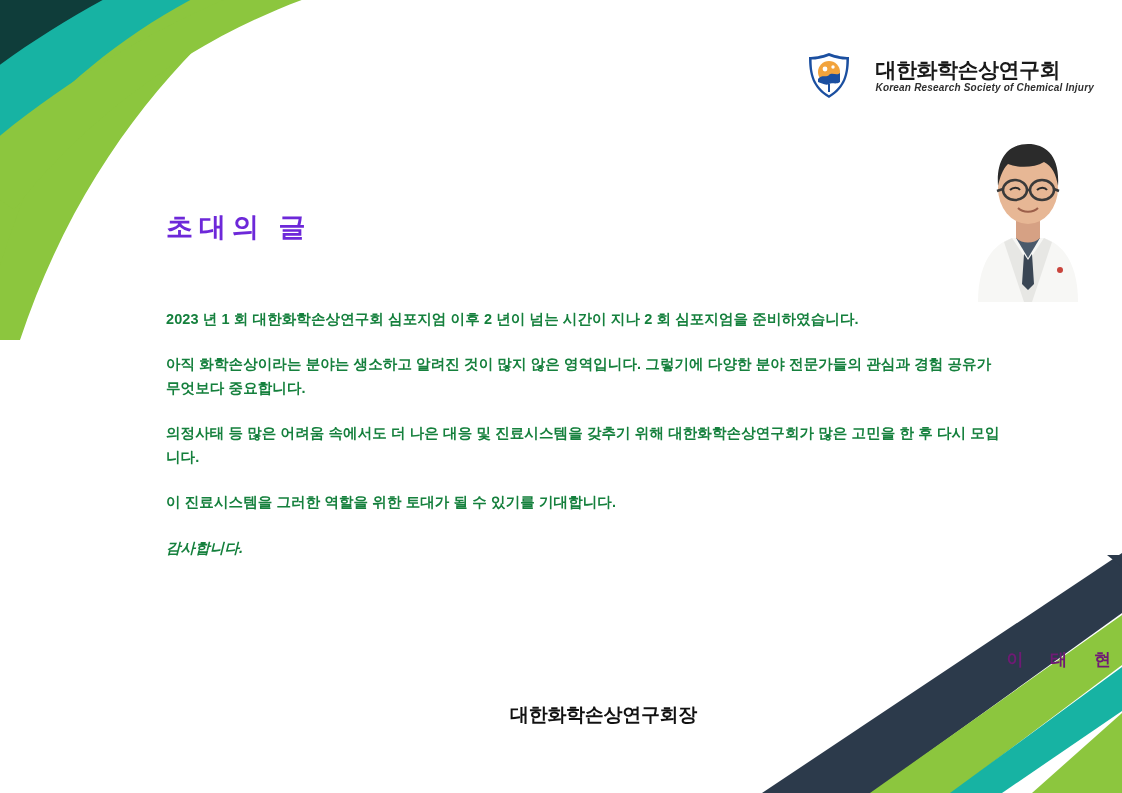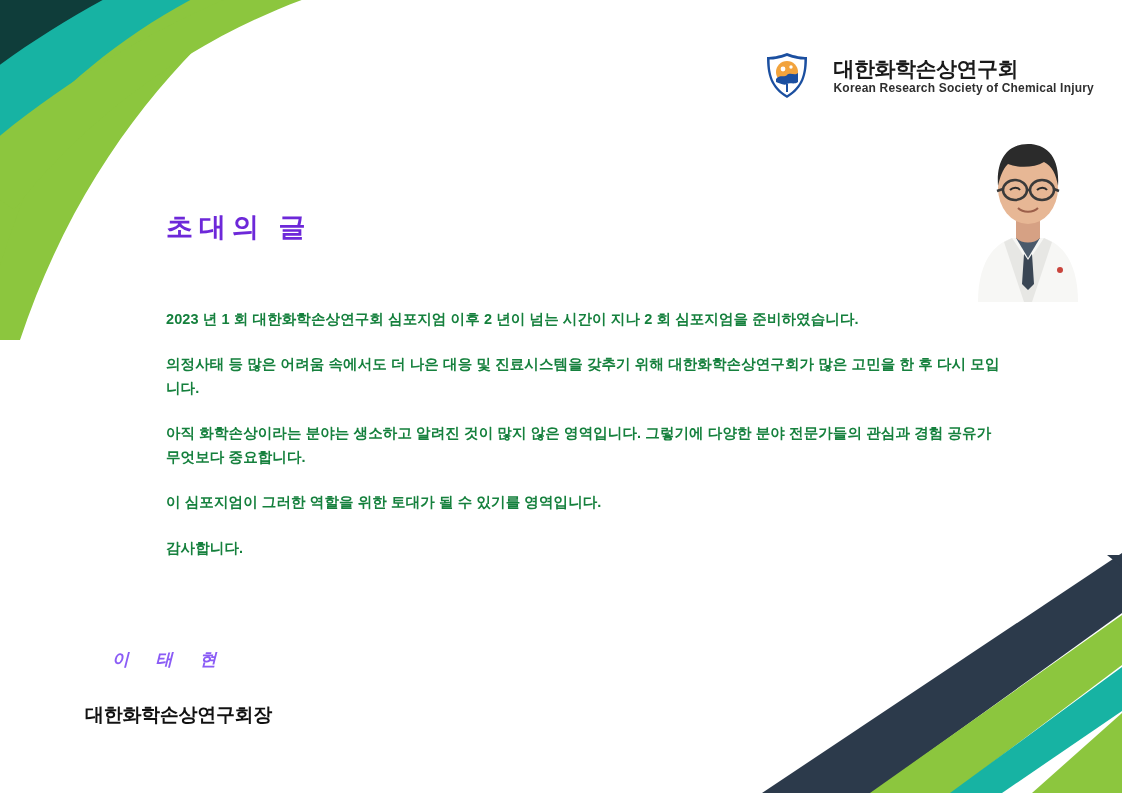--- a/index.html
+++ b/index.html
@@ -63,26 +63,27 @@
     line-height: 1;
   }
   .logo-ko {
     font-size: 21px;
     font-weight: bold;
     color: #1a1a1a;
     letter-spacing: -0.5px;
     white-space: nowrap;
   }
   .logo-en {
-    font-size: 12px;
+    font-size: 10px;
     font-weight: bold;
     color: #2f2f2f;
     letter-spacing: 0.2px;
     margin-top: 3px;
     white-space: nowrap;
+    font-style: italic;
   }
 
   
   .portrait {
     position: absolute;
     right: 26px;
     top: 112px;
     width: 136px;
     height: 190px;
     overflow: hidden;
@@ -105,41 +106,40 @@
     width: 840px;
   }
   .para {
     font-size: 14.5px;
     color: #15803d;
     line-height: 1.62;
     margin: 0 0 22px 0;
     letter-spacing: 0.1px;
     font-weight: 600;
   }
-  .para:last-child { margin-bottom: 3px; }
+  .para:last-child { margin-bottom: 3px; font-style: italic; }
 
   .signature-name {
     position: absolute;
     left: 0;
     right: 0;
     top: 648px;
-    text-align: left;
+    text-align: right;
     font-size: 17px;
-    color: #8b5cf6;
+    color: #701a75;
     letter-spacing: 11px;
     font-weight: 600;
     padding-left: 112px;
-    font-style: italic;
   }
   .signature-org {
     position: absolute;
     left: 0;
     right: 0;
     top: 702px;
-    text-align: left;
+    text-align: center;
     font-size: 19px;
     color: #111111;
     font-weight: bold;
     letter-spacing: -0.3px;
     padding-left: 85px;
   }
 </style>
 </head>
 <body>
 
@@ -205,22 +205,22 @@
 
     <path d="M58 96 C63 101 73 101 78 96" stroke="#9c5f4a" stroke-width="2" fill="none"></path>
 
     <circle cx="100" cy="158" r="3" fill="#c9443c"></circle>
   </svg>
 
   <div class="invitation-title">초대의 글</div>
 
   <div class="body-text">
     <p class="para">2023 년 1 회 대한화학손상연구회 심포지엄 이후 2 년이 넘는 시간이 지나 2 회 심포지엄을 준비하였습니다.</p>
+    <p class="para">아직 화학손상이라는 분야는 생소하고 알려진 것이 많지 않은 영역입니다. 그렇기에 다양한 분야 전문가들의 관심과 경험 공유가 무엇보다 중요합니다.</p>
     <p class="para">의정사태 등 많은 어려움 속에서도 더 나은 대응 및 진료시스템을 갖추기 위해 대한화학손상연구회가 많은 고민을 한 후 다시 모입니다.</p>
-    <p class="para">아직 화학손상이라는 분야는 생소하고 알려진 것이 많지 않은 영역입니다. 그렇기에 다양한 분야 전문가들의 관심과 경험 공유가 무엇보다 중요합니다.</p>
-    <p class="para">이 심포지엄이 그러한 역할을 위한 토대가 될 수 있기를 영역입니다.</p>
+    <p class="para">이 진료시스템을 그러한 역할을 위한 토대가 될 수 있기를 기대합니다.</p>
     <p class="para">감사합니다.</p>
   </div>
 
   <div class="signature-name">이  태  현</div>
   <div class="signature-org">대한화학손상연구회장</div>
 
 </div>
 
 </body></html>

